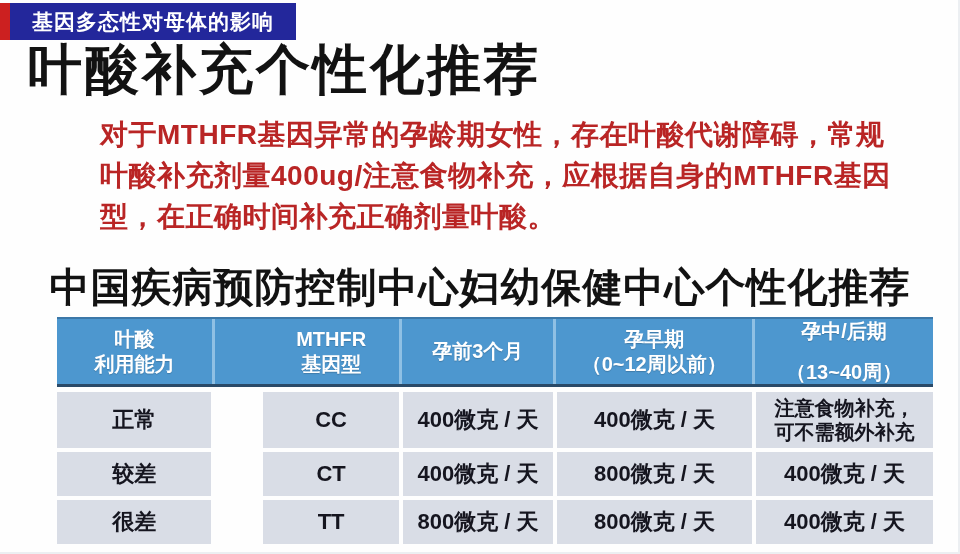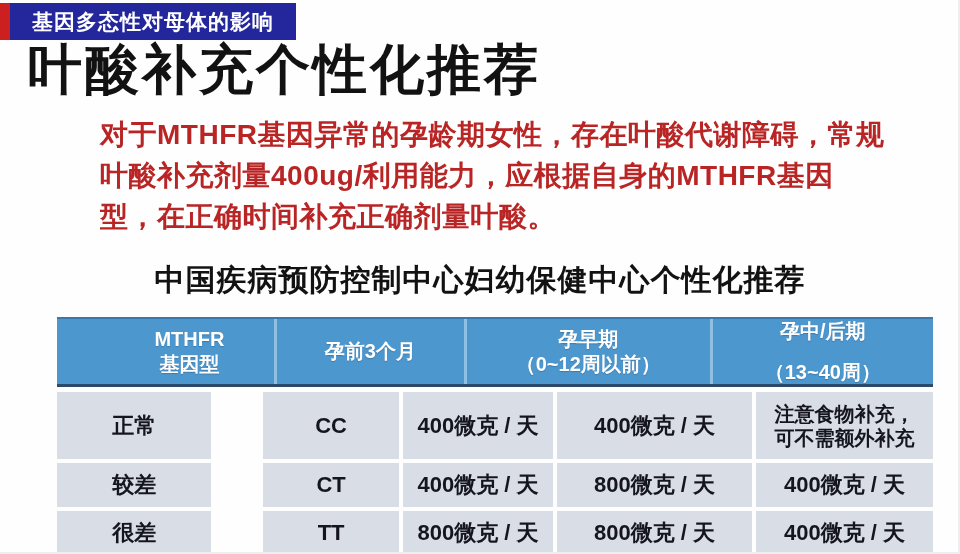--- a/index.html
+++ b/index.html
@@ -55,21 +55,21 @@
   .intro{
     position:absolute;left:100px;top:114px;width:800px;
     font-size:28px;font-weight:bold;color:var(--intro-red);
     line-height:41px;letter-spacing:0.5px;
   }
   .intro .line{white-space:nowrap;}
   
   .table-title{
     position:absolute;left:0;top:260px;width:960px;
     text-align:center;
-    font-size:30px;font-weight:bold;color:var(--ink);
+    font-size:40px;font-weight:bold;color:var(--ink);
     letter-spacing:1px;
   }
   
   .tbl{
     position:absolute;left:57px;top:317px;width:876px;
     display:flex;flex-direction:column;
   }
   .tr{display:flex;width:100%;}
   .tr-header{
     height:70px;
@@ -78,21 +78,21 @@
     border-bottom:3px solid var(--header-border);
   }
   .th{
     display:flex;flex-direction:column;align-items:center;justify-content:center;
     color:#ffffff;font-weight:bold;font-size:20px;line-height:25px;
     border-right:3px solid var(--header-divider);
     text-shadow:0 1px 1px rgba(0,0,0,0.18);
   }
   .th:last-child{border-right:none;gap:16px;}
   .tr-body{margin-top:5px;}
-  .tr-body.r1{height:67px;}
+  .tr-body.r1{height:56px;}
   .tr-body.r2,.tr-body.r3{height:44px;margin-top:4px;}
   .td{
     display:flex;flex-direction:column;align-items:center;justify-content:center;
     background:var(--row-bg);
     color:var(--cell-ink);font-weight:bold;font-size:22px;line-height:26px;
     margin-right:4px;
     white-space:nowrap;
   }
   .td:last-child{margin-right:0;}
   .td .small{font-size:20px;line-height:24px;}
@@ -110,29 +110,33 @@
 
   <div class="badge">
     <div class="badge-accent"></div>
     <div class="badge-label">基因多态性对母体的影响</div>
   </div>
 
   <h1 class="page-title">叶酸补充个性化推荐</h1>
 
   <div class="intro">
     <div class="line">对于MTHFR基因异常的孕龄期女性，存在叶酸代谢障碍，常规</div>
-    <div class="line">叶酸补充剂量400ug/利用能力，应根据自身的MTHFR基因</div>
+    <div class="line">叶酸补充剂量400ug/注意食物补充，应根据自身的MTHFR基因</div>
     <div class="line">型，在正确时间补充正确剂量叶酸。</div>
   </div>
 
   <div class="table-title">中国疾病预防控制中心妇幼保健中心个性化推荐</div>
 
   <div class="tbl">
 
     <div class="tr tr-header">
+      <div class="th c1">
+        <span>叶酸</span>
+        <span>利用能力</span>
+      </div>
       <div class="th c2">
         <span>MTHFR</span>
         <span>基因型</span>
       </div>
       <div class="th c3">
         <span>孕前3个月</span>
       </div>
       <div class="th c4">
         <span>孕早期</span>
         <span>（0~12周以前）</span>

